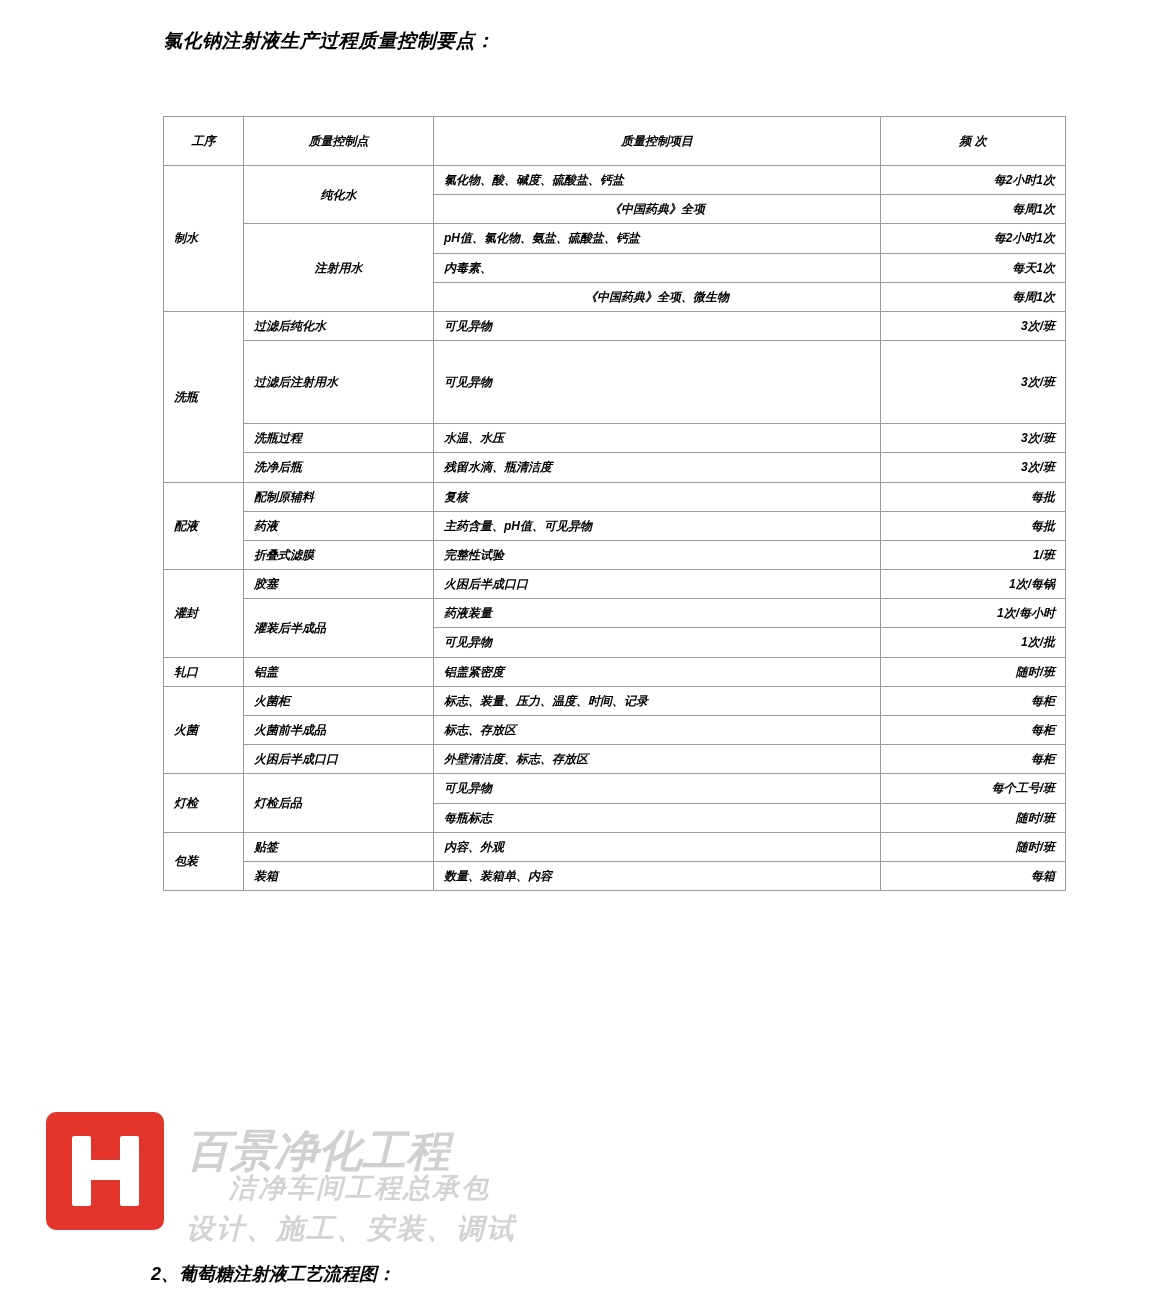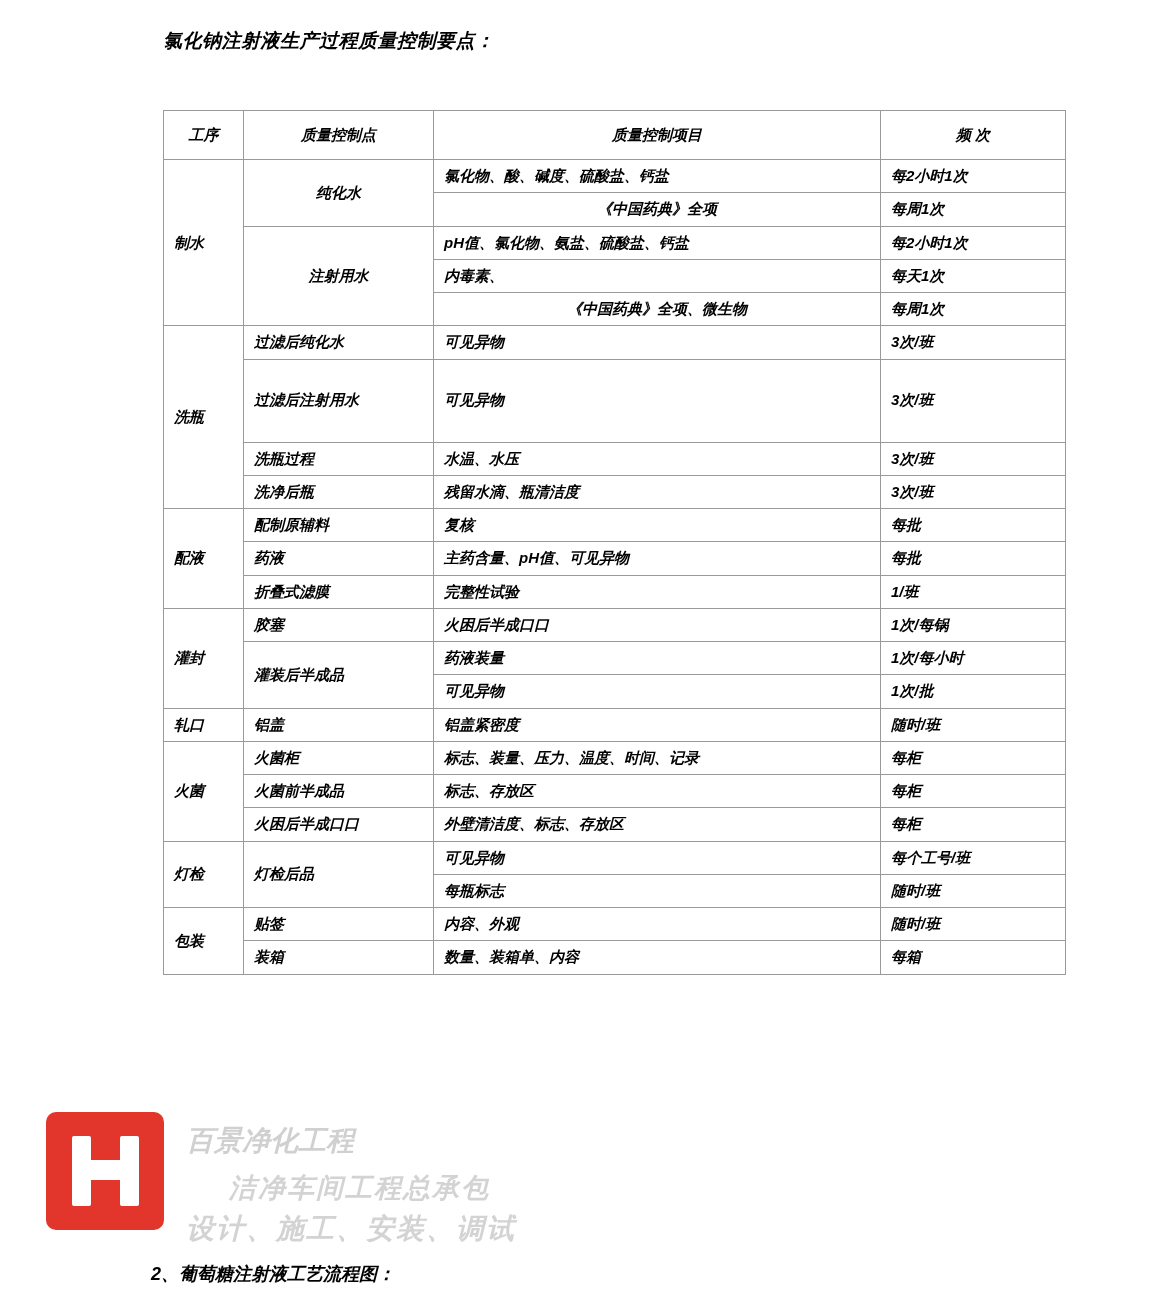--- a/index.html
+++ b/index.html
@@ -25,25 +25,25 @@
     left: 163px;
     top: 28px;
     font-size: 19px;
     font-weight: bold;
     letter-spacing: 0.5px;
     white-space: nowrap;
   }
   table.qc-table {
     position: absolute;
     left: 163px;
-    top: 110px;
+    top: 116px;
     width: 902px;
     border-collapse: collapse;
     table-layout: fixed;
-    font-size: 15px;
+    font-size: 12px;
   }
   table.qc-table td {
     border: 1px solid #9a9a9a;
     padding: 6px 10px;
     vertical-align: middle;
     line-height: 1.35;
   }
   .col-a { width: 80px; }
   .col-b { width: 190px; }
   .col-c { width: 447px; }
@@ -58,21 +58,21 @@
   .cell-proc {
     font-weight: bold;
   }
   .cell-point {
     font-weight: bold;
   }
   .cell-point.ctr {
     text-align: center;
   }
   .cell-item { font-weight: bold; }
-  .cell-freq { font-weight: bold; }
+  .cell-freq { font-weight: bold; text-align: right; }
 
   .footer-note {
     position: absolute;
     left: 151px;
     top: 1262px;
     font-size: 18px;
     font-weight: bold;
     white-space: nowrap;
   }
 
@@ -104,21 +104,21 @@
     left: 26px; top: 24px; width: 19px; height: 70px;
     box-shadow: 48px 0 0 0 #ffffff;
   }
   .wm-logo:after {
     left: 26px; top: 48px; width: 67px; height: 20px;
   }
   .wm-text1 {
     position: absolute;
     left: 140px;
     top: 18px;
-    font-size: 28px;
+    font-size: 44px;
     font-weight: bold;
     color: rgba(150,150,150,0.45);
     white-space: nowrap;
   }
   .wm-text2 {
     position: absolute;
     left: 140px;
     top: 66px;
     font-size: 27px;
     font-weight: bold;

